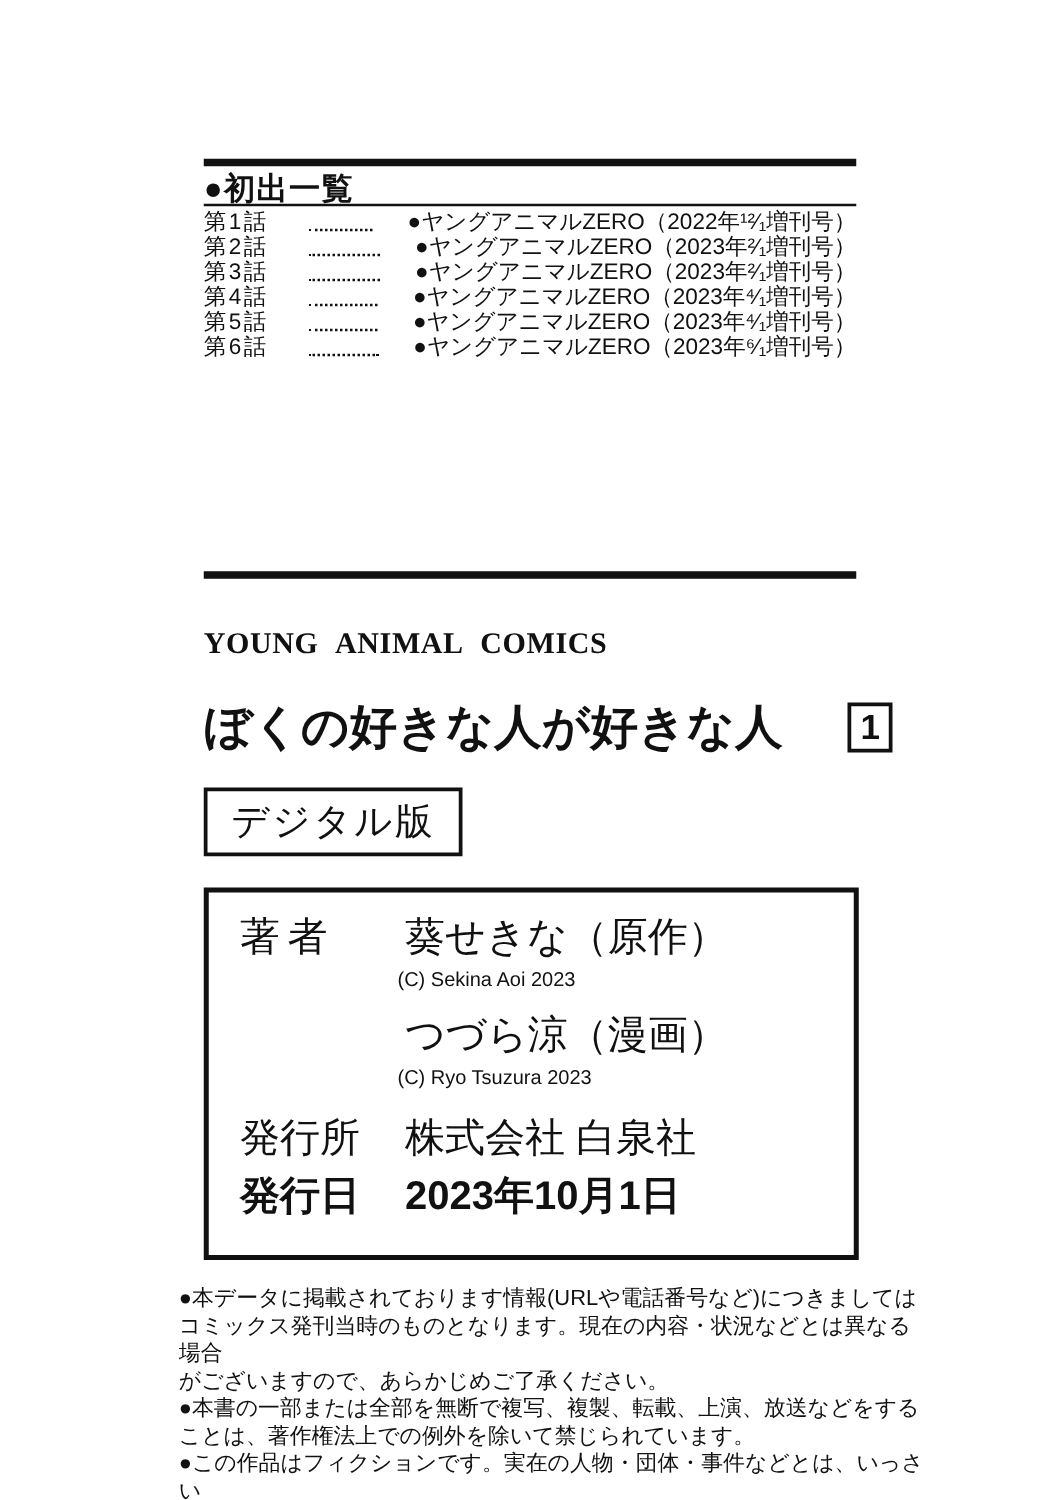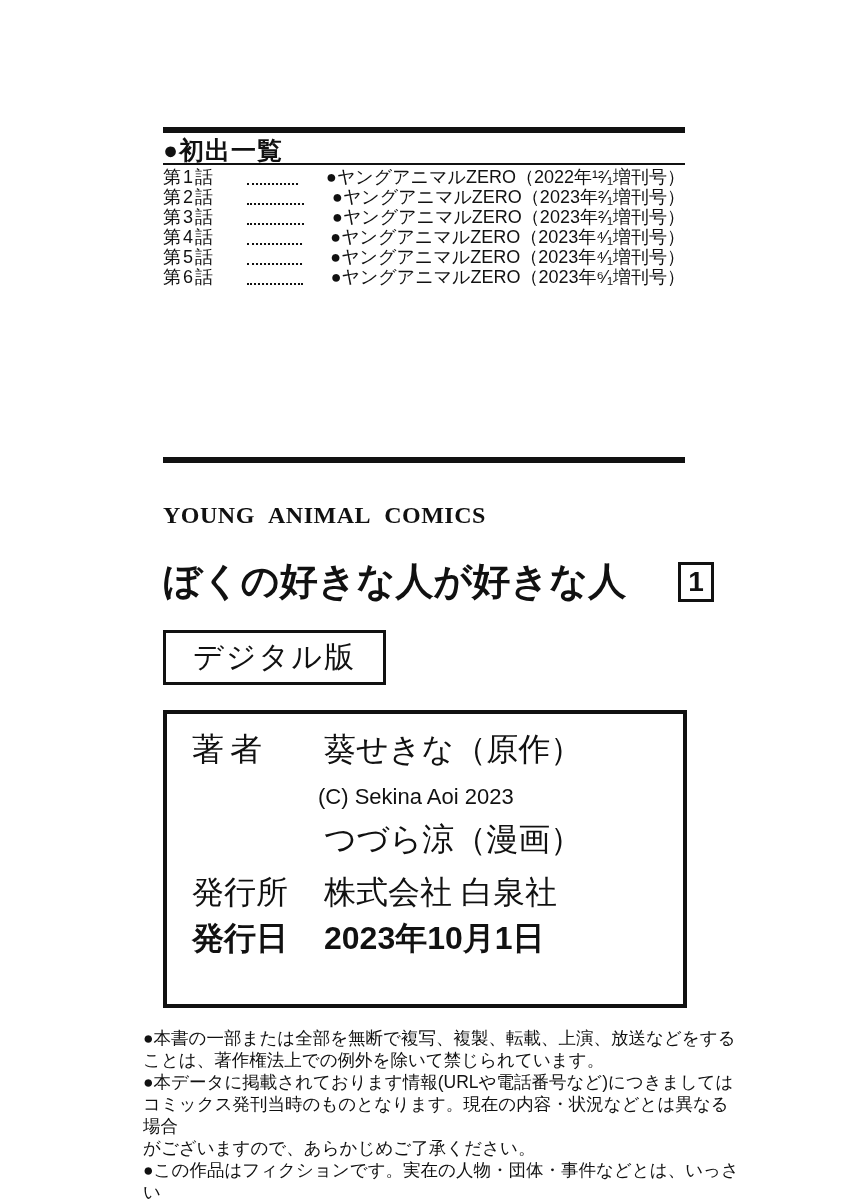--- a/index.html
+++ b/index.html
@@ -57,42 +57,42 @@
     display: flex; align-items: center;
     font-size: 38px; font-weight: bold; white-space: nowrap; gap: 44px;
   }
   .volume-box {
     display: inline-flex; align-items: center; justify-content: center;
     width: 36px; height: 40px; box-sizing: border-box;
     border: 3px solid #111; font-size: 28px; margin-left: 8px;
   }
   .edition-box {
     position: absolute; left: 163px; top: 630px;
-    width: 223px; height: 55px; box-sizing: border-box;
+    width: 207px; height: 55px; box-sizing: border-box;
     border: 3px solid #111;
     display: flex; align-items: center; justify-content: center;
     font-size: 30px; letter-spacing: 2px;
   }
 
   
   .colophon {
     position: absolute; left: 163px; top: 710px;
     width: 524px; height: 298px; box-sizing: border-box;
     border: 4px solid #111;
     padding: 16px 8px 8px 25px;
   }
   .col-row { display: flex; font-size: 32px; line-height: 38px; }
   .col-row:nth-child(2) { margin-top: 10px; }
   .col-row:nth-child(4) { margin-top: 15px; }
   .col-row:nth-child(5) { margin-top: 8px; font-weight: bold; }
   .col-label { flex: none; width: 132px; }
   .col-row:first-child .col-label { letter-spacing: 6px; }
   .col-value-wrap { flex: 1; min-width: 0; }
   .col-credit {
-    font-size: 22px; line-height: 26px; margin: 16px 0 0 -6px;
+    font-size: 16px; line-height: 26px; margin: 4px 0 0 -6px;
   }
 
   
   .notices {
     position: absolute; left: 143px; top: 1027px; width: 600px;
     font-size: 17.5px; line-height: 22px;
   }
   .notice { white-space: pre-line; margin: 0; }
 </style>
 </head>
@@ -161,20 +161,21 @@
     <div class="col-value-wrap">
       <div class="col-value">葵せきな（原作）</div>
       <div class="col-credit">(C) Sekina Aoi 2023</div>
     </div>
   </div>
 
   <div class="col-row">
     <div class="col-label"></div>
     <div class="col-value-wrap">
       <div class="col-value">つづら涼（漫画）</div>
+      <div class="col-credit">(C) Ryo Tsuzura 2023</div>
     </div>
   </div>
 
   <div class="col-row">
   </div>
 
   <div class="col-row">
     <div class="col-label">発行所</div>
     <div class="col-value-wrap">
       <div class="col-value">株式会社 白泉社</div>
@@ -185,24 +186,24 @@
   <div class="col-row">
     <div class="col-label">発行日</div>
     <div class="col-value-wrap">
       <div class="col-value">2023年10月1日</div>
 
     </div>
   </div>
 </div>
 
   <div class="notices" id="notices">
-  <p class="notice">●本書の一部または全部を無断で複写、複製、転載、上演、放送などをする
-ことは、著作権法上での例外を除いて禁じられています。</p>
-
   <p class="notice">●本データに掲載されております情報(URLや電話番号など)につきましては
 コミックス発刊当時のものとなります。現在の内容・状況などとは異なる場合
 がございますので、あらかじめご了承ください。</p>
 
+  <p class="notice">●本書の一部または全部を無断で複写、複製、転載、上演、放送などをする
+ことは、著作権法上での例外を除いて禁じられています。</p>
+
   <p class="notice">●この作品はフィクションです。実在の人物・団体・事件などとは、いっさい
 無関係です。</p>
 </div>
 
 </div>
 
 </body></html>

